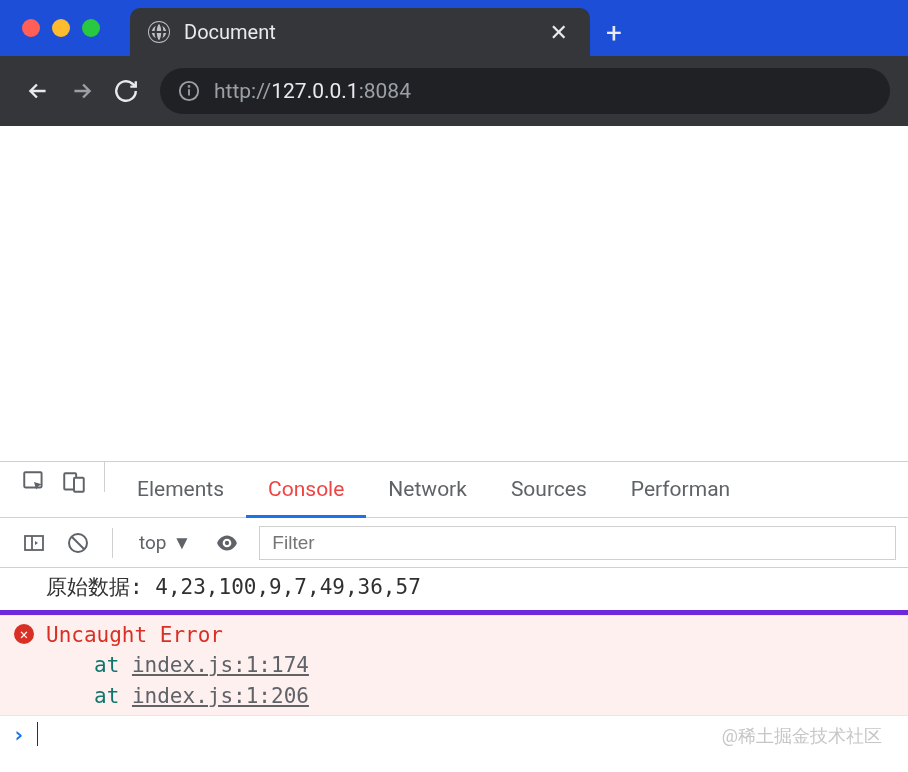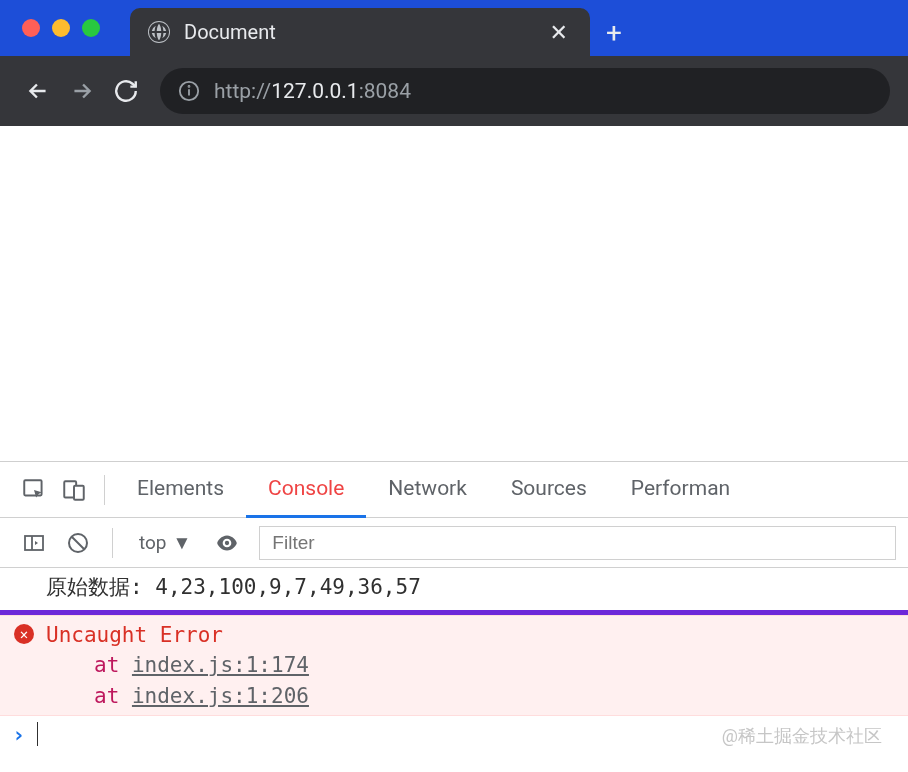--- a/index.html
+++ b/index.html
@@ -27,40 +27,40 @@
   .omnibox { flex: 1; height: 46px; background: #202124; border-radius: 23px; display: flex; align-items: center; padding: 0 18px; gap: 14px; margin-left: 10px; }
   .omnibox-info { color: #9aa0a6; display:flex; align-items:center; }
   .url { font-size: 21px; color: #9aa0a6; font-family: inherit; }
   .url .host { color: #e8eaed; }
   
   
   .content { height: 335px; background: #fff; }
   
   
   .devtools { border-top: 1px solid #cfcfcf; background: #fff; font-family: -apple-system, "Segoe UI", Roboto, sans-serif; }
-  .dt-tabs { height: 56px; display: flex; align-items: center; border-bottom: 1px solid #d0d0d0; padding-left: 14px; gap: 0; }
+  .dt-tabs { height: 56px; display: flex; align-items: flex-start; border-bottom: 1px solid #d0d0d0; padding-left: 14px; gap: 0; }
   .dt-icon-btn { width: 40px; height: 40px; display:flex; align-items:center; justify-content:center; color:#5f6368; cursor:pointer; }
   .dt-divider { width: 1px; height: 30px; background: #d0d0d0; margin: 0 10px; }
   .dt-tab { padding: 0 22px; height: 56px; display:flex; align-items:center; font-size: 21px; color:#5f6368; cursor:pointer; border-bottom: 3px solid transparent; }
   .dt-tab.active { color:#ef4444; border-bottom-color:#1a73e8; }
   
   .dt-toolbar { height: 50px; display:flex; align-items:center; border-bottom:1px solid #d0d0d0; padding-left: 14px; gap: 4px; }
   .dt-context { display:flex; align-items:center; font-size: 19px; color:#5f6368; padding: 0 12px; cursor:pointer; gap: 6px; }
   .dt-filter { flex:1; height: 34px; border:1px solid #d0d0d0; font-size: 19px; padding: 0 12px; color:#5f6368; outline:none; margin-left: 8px; margin-right: 12px; }
   
   .console-area { font-family: Menlo, Consolas, monospace; font-size: 21px; }
   .log-row { display:flex; padding: 5px 12px 9px 46px; border-bottom: 5px solid #6d28d9; }
   .log-text { color:#303030; }
   
   .error-row { background: #fff0f0; border-top:1px solid #fdd; border-bottom:1px solid #fdd; padding: 4px 12px 4px 14px; display:flex; gap: 12px; }
   .error-badge { width:20px; height:20px; border-radius:50%; background:#d93025; color:#fff; font-size:14px; display:flex; align-items:center; justify-content:center; flex-shrink:0; margin-top: 4px; font-weight:bold; }
   .error-body { color:#d93025; line-height: 1.45; }
   .error-body a { color:#5f6368; text-decoration: underline; cursor:pointer; }
   .stack-line { padding-left: 48px; }
-  .stack-at { color:#be185d; }
+  .stack-at { color:#0f766e; }
   
   .prompt-row { display:flex; align-items:center; padding: 4px 12px; gap: 12px; height: 36px; }
   .prompt-chevron { color:#1a73e8; font-weight:bold; font-size:22px; }
   .prompt-cursor { width:1px; height:24px; background:#303030; }
   
   .watermark { position:absolute; bottom: 24px; right: 26px; color:#c6c6c6; font-size: 18px; }
 </style>
 </head>
 <body>
 

